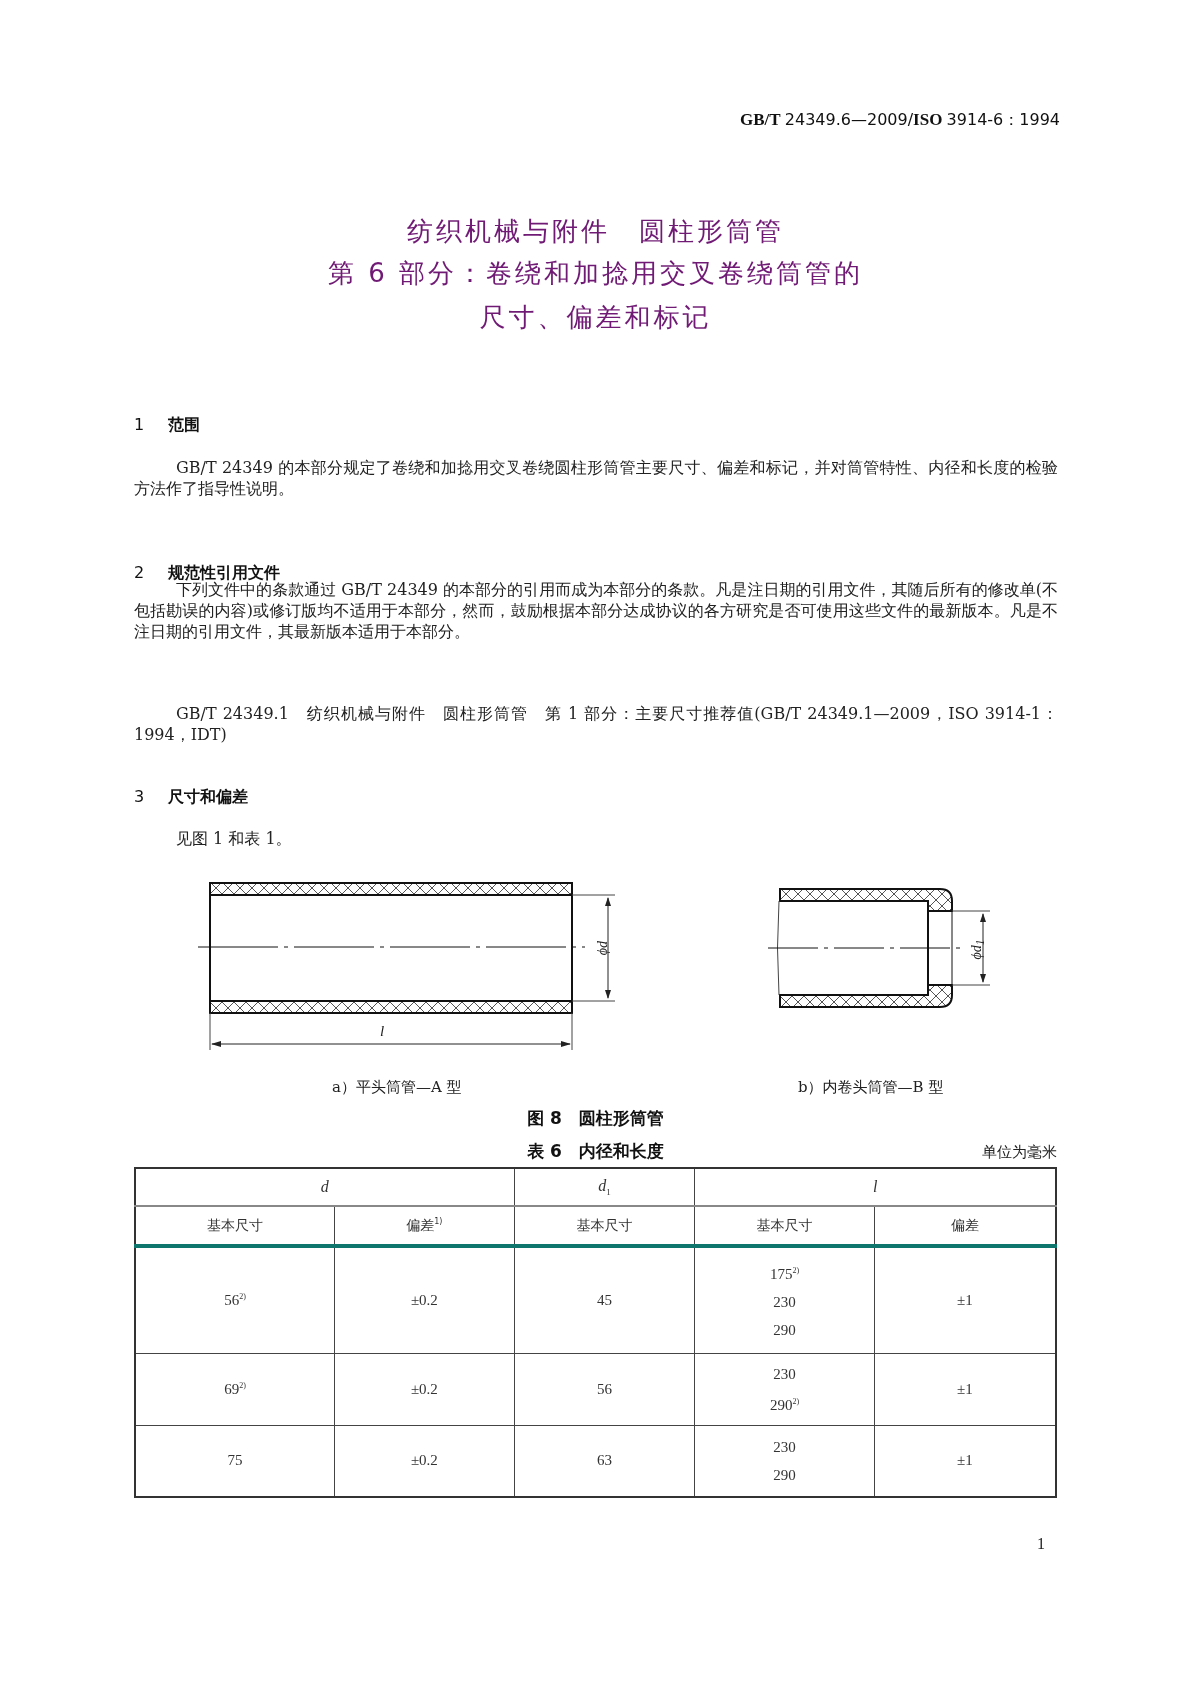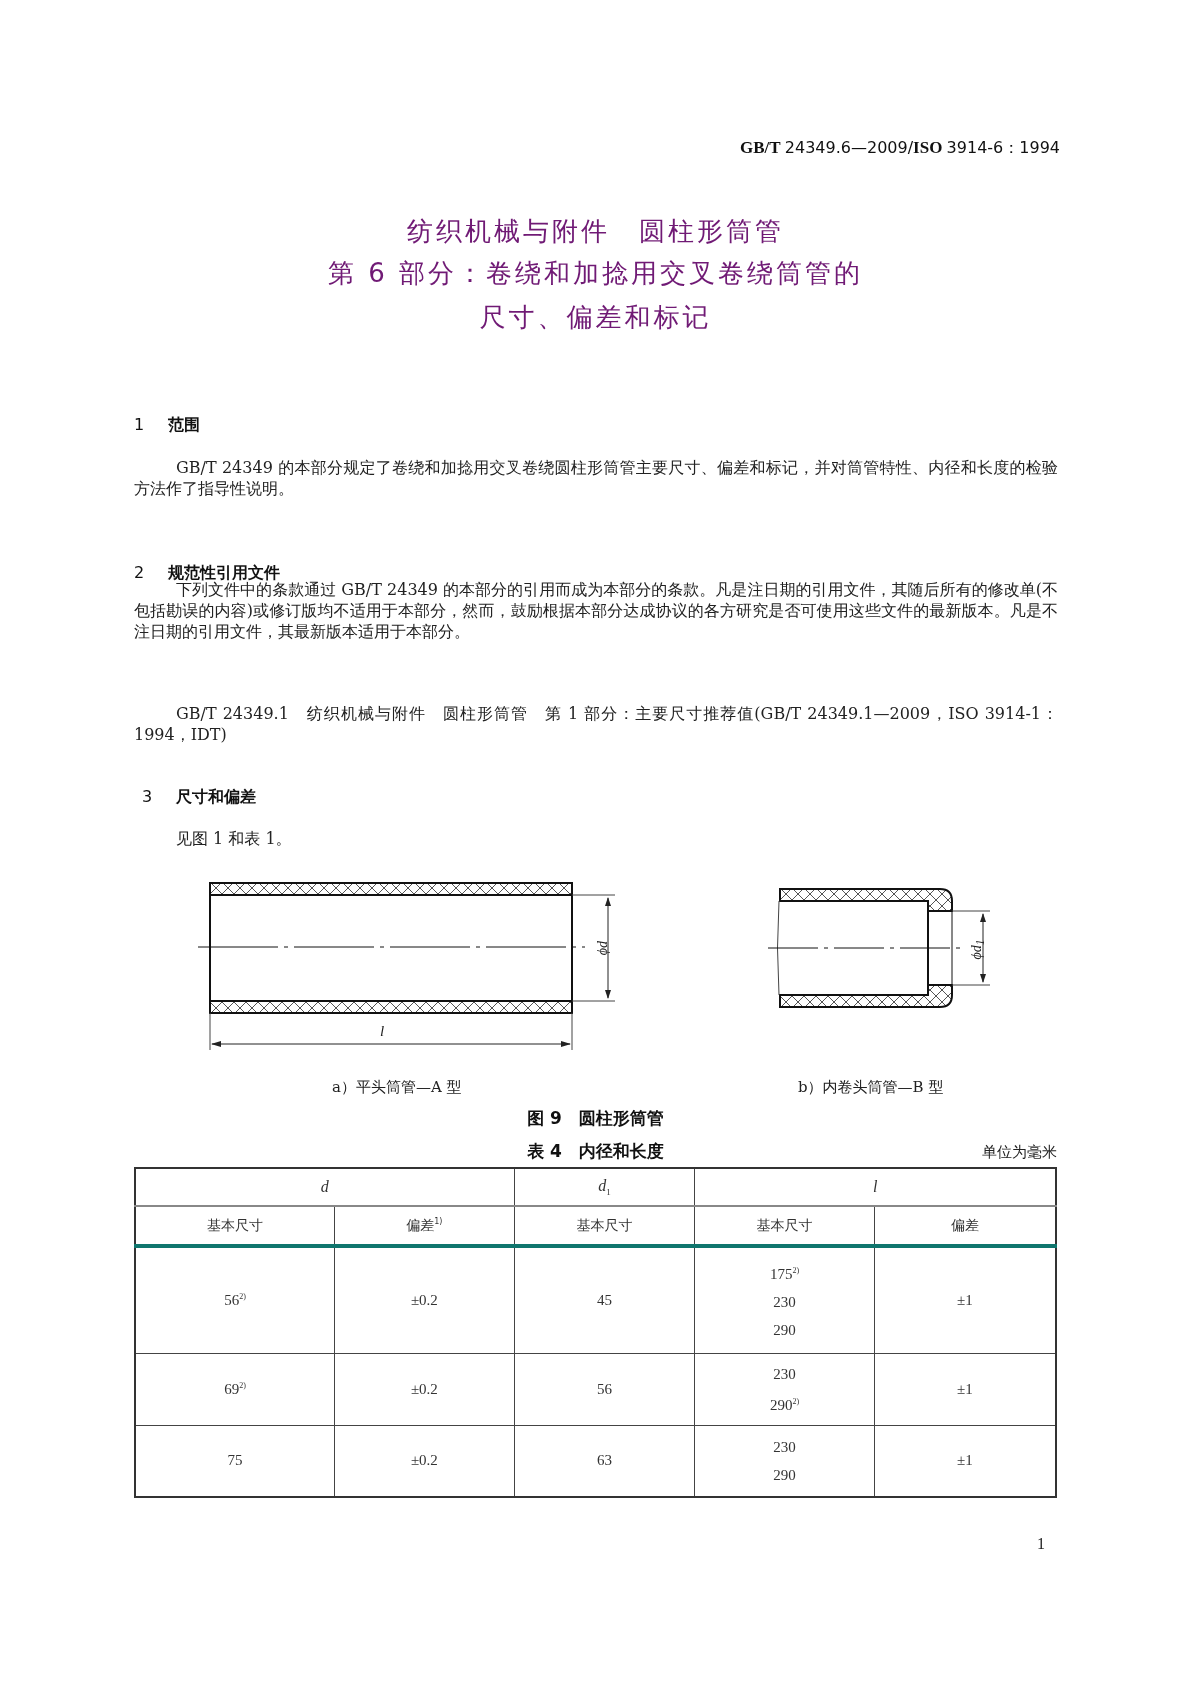--- a/index.html
+++ b/index.html
@@ -1,19 +1,19 @@
 <!DOCTYPE html>
 <html><head>
 <meta charset="utf-8">
 <style>
   html, body { margin: 0; padding: 0; background: #ffffff; }
   body { width: 1191px; height: 1684px; position: relative; overflow: hidden;
          font-family: "DejaVu Serif", "Liberation Serif", serif; color: #222; }
   .abs { position: absolute; }
-  .std-no { right: 131px; top: 138px; font-size: 17px; font-family: "Liberation Serif", serif; color: #111; }
+  .std-no { right: 131px; top: 110px; font-size: 17px; font-family: "Liberation Serif", serif; color: #111; }
   .std-no .b { font-weight: bold; }
   .std-no .n { font-family: "DejaVu Sans", sans-serif; font-size: 16px; }
   .title { left: 0; width: 1191px; text-align: center; font-family: "DejaVu Sans", sans-serif;
            font-size: 26px; color: #701a75; letter-spacing: 3px; }
   .h { left: 134px; font-family: "DejaVu Sans", sans-serif; font-size: 16px; font-weight: bold; color: #111; }
   .h .num { display: inline-block; width: 34px; font-weight: normal; }
   .p { left: 134px; width: 924px; font-size: 16px; line-height: 21px; color: #222; text-align: justify; }
   .p .ind { display: inline-block; width: 42px; }
   .cap { font-size: 15px; color: #222; }
   .figcap { left: 0; width: 1191px; text-align: center; font-family: "DejaVu Sans", sans-serif; font-weight: bold; font-size: 17px; color: #111; }
@@ -53,21 +53,21 @@
 <div class="abs h" style="top:563px;">
   <span class="num">2</span><span>规范性引用文件</span>
 </div>
 <div class="abs p" style="top:579px;">
   <span class="ind"></span><span>下列文件中的条款通过 GB/T 24349 的本部分的引用而成为本部分的条款。凡是注日期的引用文件，其随后所有的修改单(不包括勘误的内容)或修订版均不适用于本部分，然而，鼓励根据本部分达成协议的各方研究是否可使用这些文件的最新版本。凡是不注日期的引用文件，其最新版本适用于本部分。</span>
 </div>
 <div class="abs p" style="top:703px;">
   <span class="ind"></span><span>GB/T 24349.1　纺织机械与附件　圆柱形筒管　第 1 部分：主要尺寸推荐值(GB/T 24349.1—2009，ISO 3914-1：1994，IDT)</span>
 </div>
 
-<div class="abs h" style="top:787px;margin-left:8px;">
+<div class="abs h" style="top:787px;">
   <span class="num">3</span><span>尺寸和偏差</span>
 </div>
 <div class="abs p" style="top:828px;">
   <span class="ind"></span><span>见图 1 和表 1。</span>
 </div>
 
 <svg class="abs" style="left:0;top:0;" width="1191" height="1100">
   <defs>
     <pattern id="hatch" width="12" height="12" patternUnits="userSpaceOnUse">
       <path d="M0,0 L12,12 M12,0 L0,12" stroke="#555" stroke-width="1"></path>
@@ -102,23 +102,23 @@
     <line x1="983" y1="914" x2="983" y2="982" stroke="#222" stroke-width="1"></line>
     <path d="M983,913 l-3,9 h6 z M983,983 l-3,-9 h6 z" fill="#222"></path>
   </g>
 </svg>
 <div class="abs" style="left:596px;top:940px;transform:rotate(-90deg);font-style:italic;font-size:14px;font-family:'Liberation Serif',serif;">ϕd</div>
 <div class="abs" style="left:968px;top:940px;transform:rotate(-90deg);font-style:italic;font-size:14px;font-family:'Liberation Serif',serif;"><span>ϕd</span><sub>1</sub></div>
 <div class="abs" style="left:380px;top:1023px;font-style:italic;font-size:15px;font-family:'Liberation Serif',serif;">l</div>
 
 <div class="abs cap" style="left:332px;top:1078px;">a）平头筒管—A 型</div>
 <div class="abs cap" style="left:798px;top:1078px;">b）内卷头筒管—B 型</div>
-<div class="abs figcap" style="top:1107px;">图 9　圆柱形筒管</div>
+<div class="abs figcap" style="top:1107px;">图 8　圆柱形筒管</div>
 
-<div class="abs figcap" style="top:1140px;">表 4　内径和长度</div>
+<div class="abs figcap" style="top:1140px;">表 6　内径和长度</div>
 <div class="abs unit" style="top:1143px;">单位为毫米</div>
 
 <table class="t">
   <colgroup>
     <col style="width:200px">
       <col style="width:180px">
       <col style="width:181px">
       <col style="width:180px">
       <col style="width:182px">
   </colgroup>

